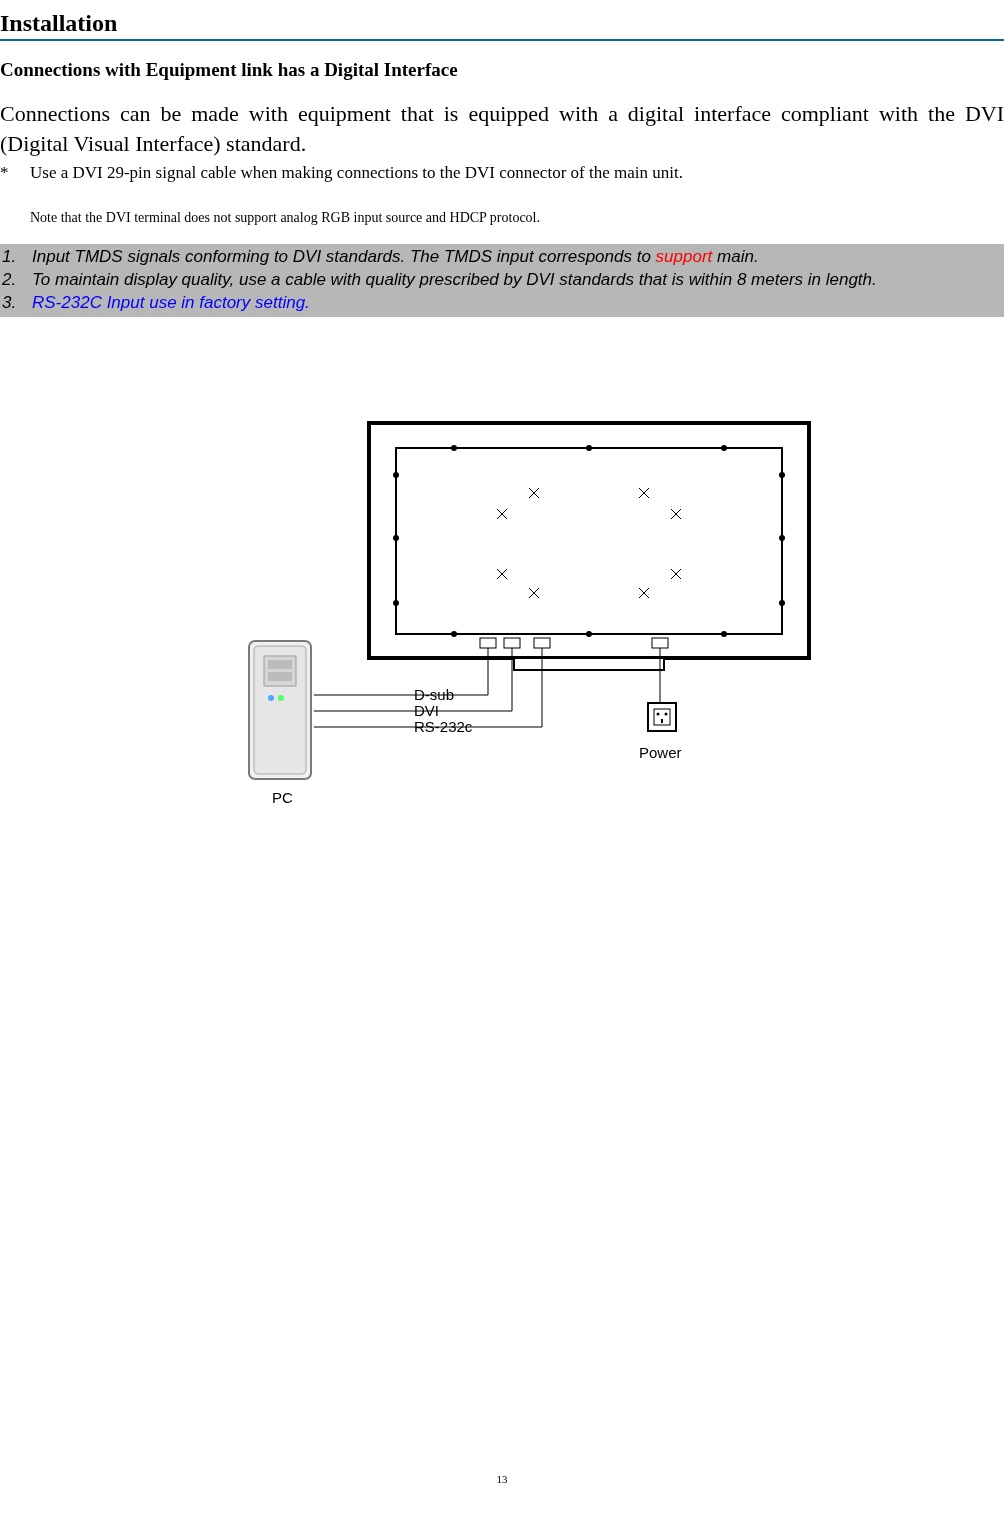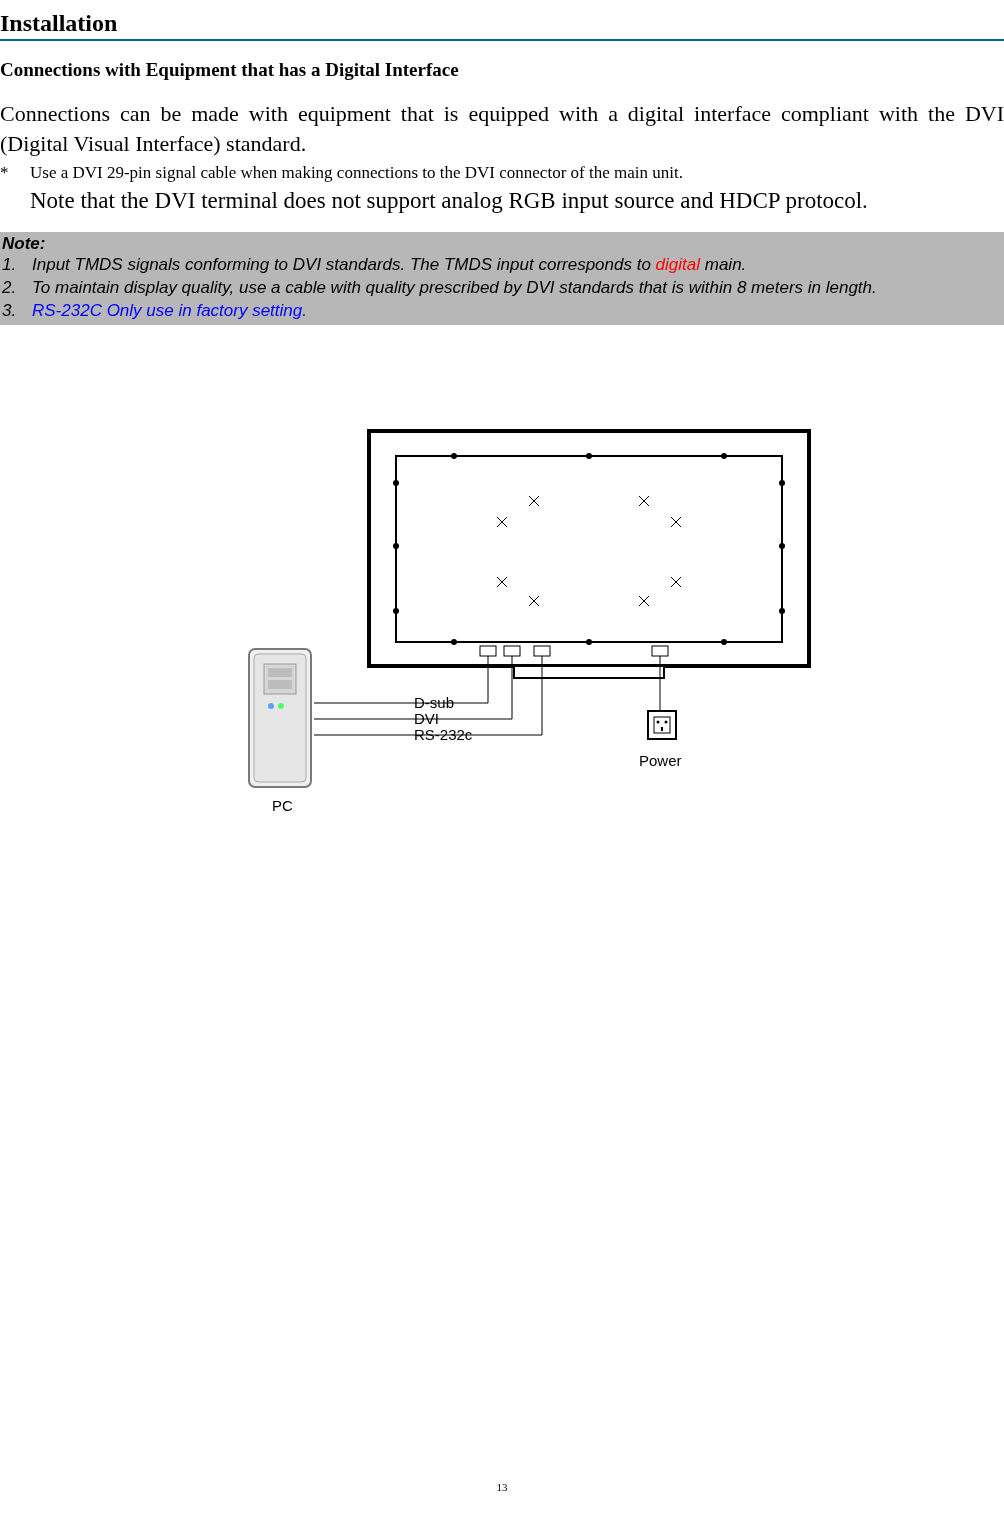--- a/index.html
+++ b/index.html
@@ -38,23 +38,24 @@
       display: flex;
     }
     .bullet-marker {
       width: 30px;
       flex-shrink: 0;
     }
     .bullet-body {
       flex: 1;
     }
     .indent-continue {
-      font-size: 23px;
+      font-size: 14px;
       line-height: 1.35;
       margin-left: 30px;
+      margin-top: 24px;
     }
     .note-box {
       background: #b7b7b7;
       padding: 2px 2px;
       margin-top: 16px;
       font-family: Arial, Helvetica, sans-serif;
       font-size: 17px;
     }
     .note-title {
       font-weight: bold;
@@ -93,46 +94,45 @@
       text-align: center;
       font-size: 11px;
       margin-top: 660px;
     }
   </style>
 </head>
 <body>
 
 <h1 class="page-title">Installation</h1>
 
-<h2 class="subtitle">Connections with Equipment that has a Digital Interface</h2>
+<h2 class="subtitle">Connections with Equipment link has a Digital Interface</h2>
 
 <p class="para">Connections can be made with equipment that is equipped with a digital interface compliant with the DVI (Digital Visual Interface) standard.</p>
 
 <div class="bullet-line">
   <span class="bullet-marker">*</span>
   <span class="bullet-body">Use a DVI 29-pin signal cable when making connections to the DVI connector of the main unit.</span>
 </div>
 <div class="indent-continue">Note that the DVI terminal does not support analog RGB input source and HDCP protocol.</div>
 
 <div class="note-box">
-  <div class="note-title">Note:</div>
   <ul class="note-list">
     <li class="note-item">
       <span class="note-num">1.</span>
       <span class="note-text">
-        <span>Input TMDS signals conforming to DVI standards. The TMDS input corresponds to </span><span class="red">digital</span><span> main.</span>
+        <span>Input TMDS signals conforming to DVI standards. The TMDS input corresponds to </span><span class="red">support</span><span> main.</span>
       </span>
     </li>
     <li class="note-item">
       <span class="note-num">2.</span>
       <span class="note-text">To maintain display quality, use a cable with quality prescribed by DVI standards that is within 8 meters in length.</span>
     </li>
     <li class="note-item">
       <span class="note-num">3.</span>
-      <span class="note-text blue">RS-232C Only use in factory setting.</span>
+      <span class="note-text blue">RS-232C Input use in factory setting.</span>
     </li>
   </ul>
 </div>
 
 <div class="diagram-container">
   <div class="diagram">
     <svg width="605" height="400" viewBox="0 0 605 400">
 
       <rect x="145" y="10" width="440" height="235" fill="white" stroke="black" stroke-width="4"></rect>
       <rect x="172" y="35" width="386" height="186" fill="white" stroke="black" stroke-width="2"></rect>

